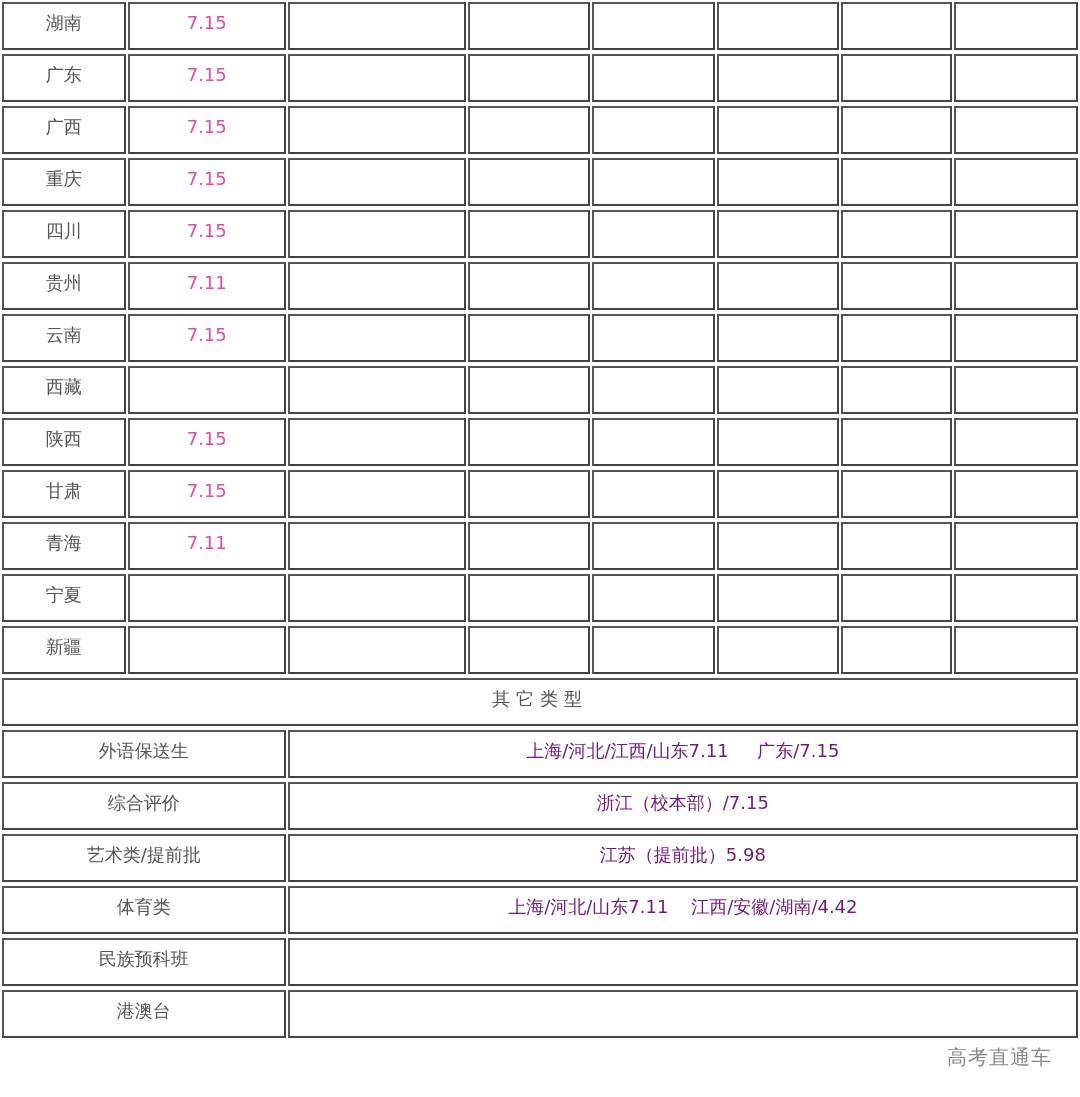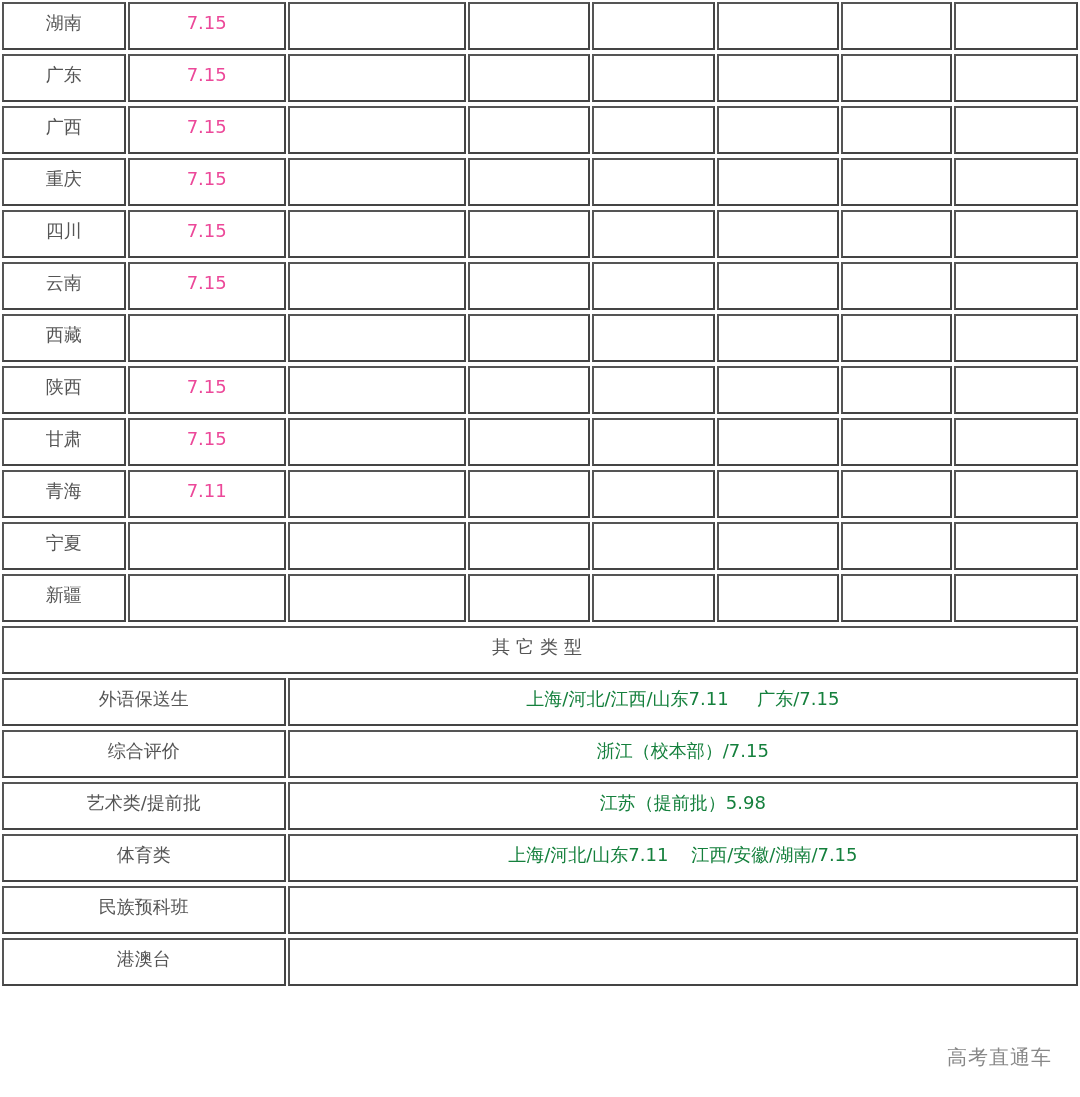--- a/index.html
+++ b/index.html
@@ -49,21 +49,21 @@
       color: #555555;
       font-weight: normal;
       letter-spacing: 6px;
       font-size: 18px;
     }
     td.type-label {
       color: #555555;
       font-weight: normal;
     }
     td.type-value {
-      color: #15803d;
+      color: #701a75;
       text-align: left;
       padding-left: 6px;
       white-space: pre;
       font-size: 18px;
     }
     .watermark {
       position: absolute;
       right: 28px;
       bottom: 26px;
       color: #888888;
@@ -131,20 +131,30 @@
       <td class="prov">四川</td>
       <td class="date">7.15</td>
       <td></td>
         <td></td>
         <td></td>
         <td></td>
         <td></td>
         <td></td>
     </tr>
     <tr>
+      <td class="prov">贵州</td>
+      <td class="date">7.11</td>
+      <td></td>
+        <td></td>
+        <td></td>
+        <td></td>
+        <td></td>
+        <td></td>
+    </tr>
+    <tr>
       <td class="prov">云南</td>
       <td class="date">7.15</td>
       <td></td>
         <td></td>
         <td></td>
         <td></td>
         <td></td>
         <td></td>
     </tr>
     <tr>
@@ -219,21 +229,21 @@
     <tr>
       <td class="type-label" colspan="2">综合评价</td>
       <td class="type-value" colspan="6">浙江（校本部）/7.15</td>
     </tr>
     <tr>
       <td class="type-label" colspan="2">艺术类/提前批</td>
       <td class="type-value" colspan="6">江苏（提前批）5.98</td>
     </tr>
     <tr>
       <td class="type-label" colspan="2">体育类</td>
-      <td class="type-value" colspan="6">上海/河北/山东7.11    江西/安徽/湖南/7.15</td>
+      <td class="type-value" colspan="6">上海/河北/山东7.11    江西/安徽/湖南/4.42</td>
     </tr>
     <tr>
       <td class="type-label" colspan="2">民族预科班</td>
       <td class="type-value" colspan="6"></td>
     </tr>
     <tr>
       <td class="type-label" colspan="2">港澳台</td>
       <td class="type-value" colspan="6"></td>
     </tr>
   </tbody>

